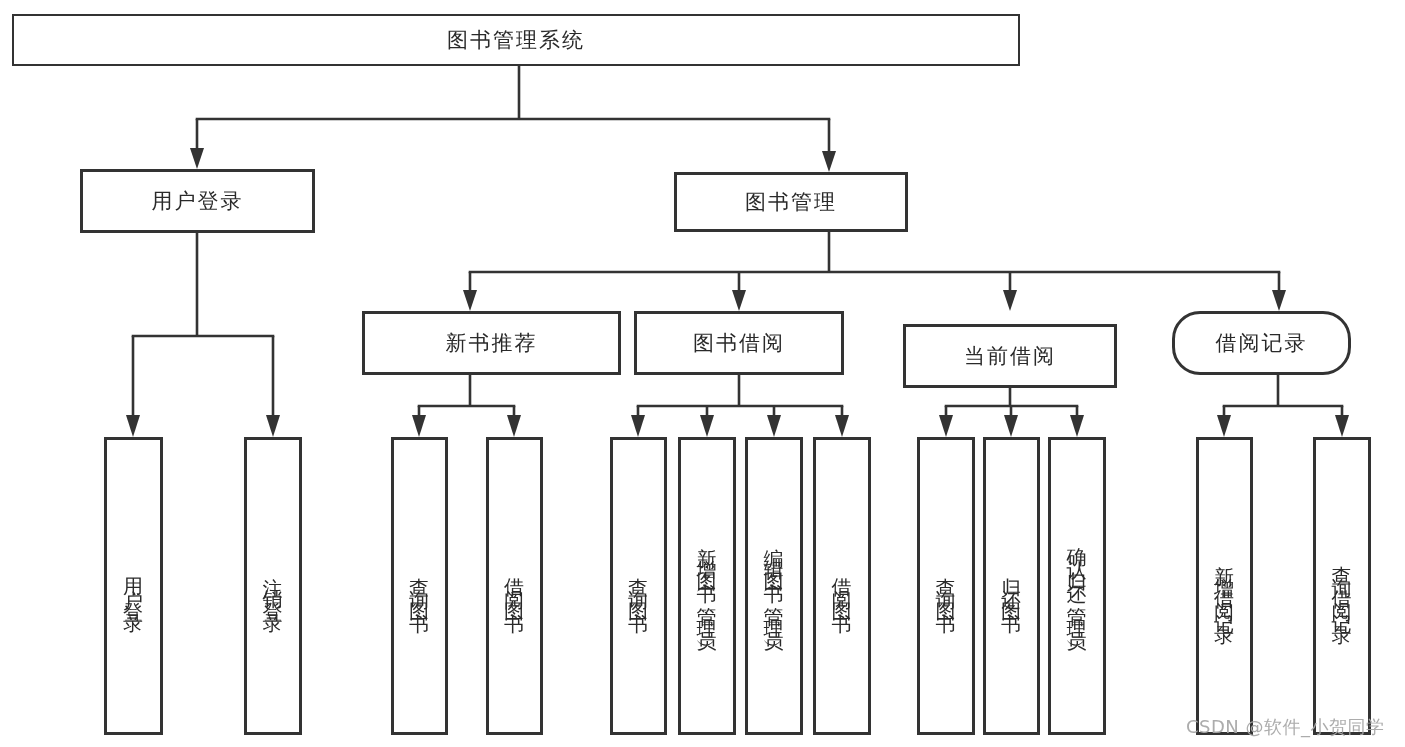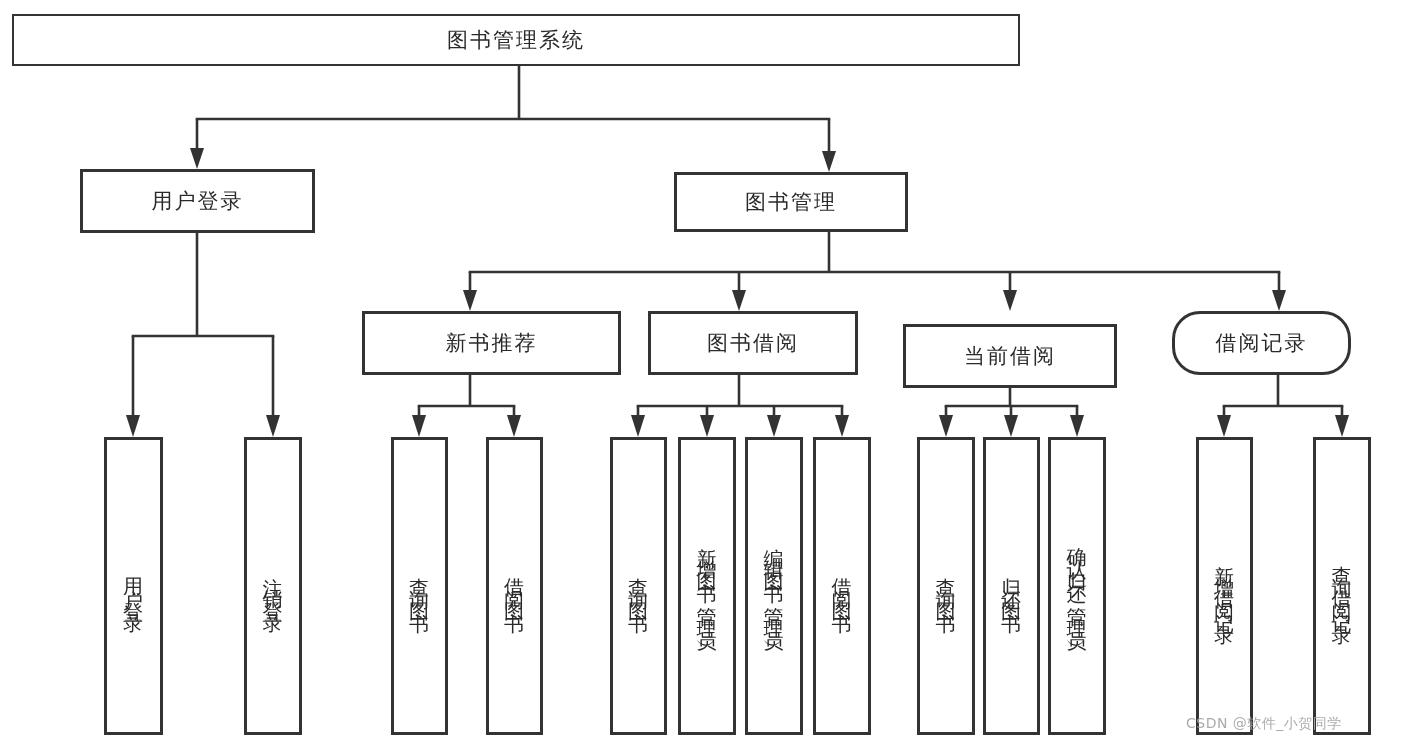--- a/index.html
+++ b/index.html
@@ -43,21 +43,21 @@
     font-size: 20px;
     letter-spacing: 12px;
     line-height: 1;
     white-space: nowrap;
   }
   #watermark {
     position: absolute;
     left: 1186px;
     top: 715px;
     z-index: 5;
-    font-size: 14px;
+    font-size: 18px;
     letter-spacing: 0.5px;
     color: rgba(168,168,168,0.95);
     white-space: nowrap;
   }
 </style>
 </head>
 <body>
 
 <div id="canvas">
 
@@ -144,21 +144,21 @@
   <div class="bx" style="left:80px; top:169px; width:235px; height:64px;">
     <span class="hlabel">用户登录</span>
   </div>
   <div class="bx" style="left:674px; top:172px; width:234px; height:60px;">
     <span class="hlabel">图书管理</span>
   </div>
 
   <div class="bx" style="left:362px; top:311px; width:259px; height:64px;">
     <span class="hlabel">新书推荐</span>
   </div>
-  <div class="bx" style="left:648px; top:311px; width:210px; height:64px;">
+  <div class="bx" style="left:634px; top:311px; width:210px; height:64px;">
     <span class="hlabel">图书借阅</span>
   </div>
   <div class="bx" style="left:903px; top:324px; width:214px; height:64px;">
     <span class="hlabel">当前借阅</span>
   </div>
   <div class="bx" style="left:1172px; top:311px; width:179px; height:64px;border-radius:28px;">
     <span class="hlabel">借阅记录</span>
   </div>
 
   <div class="bx leaf" style="left:104px; top:437px; width:59px; height:298px;">

